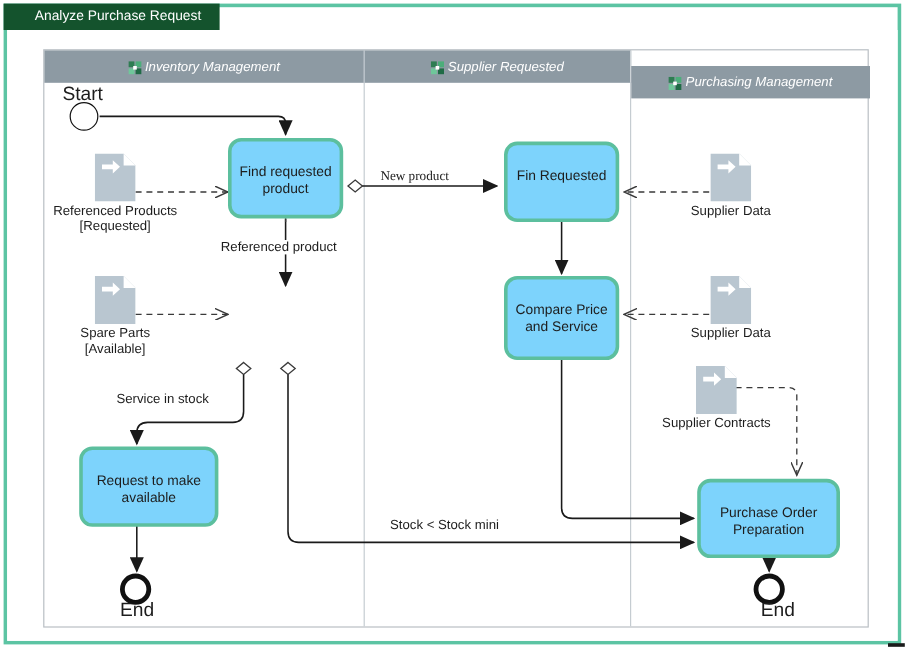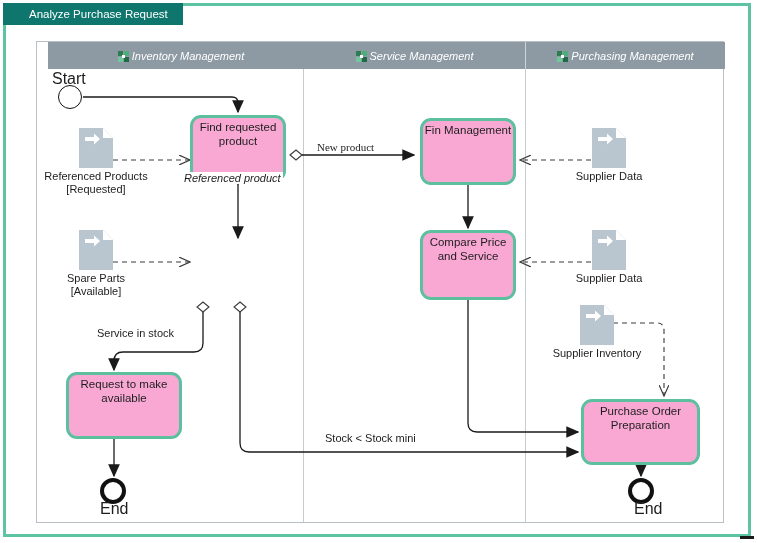--- a/index.html
+++ b/index.html
@@ -21,21 +21,21 @@
     left: 3px; top: 3px;
     width: 748px; height: 534px;
     border: 3px solid #5cc4a3;
     box-sizing: border-box;
     background: #ffffff;
   }
   .title-tab {
     position: absolute;
     left: 3px; top: 3px;
     width: 180px; height: 22px;
-    background: #0f766e;
+    background: #14532d;
     color: #ffffff;
     font-size: 11.5px;
     line-height: 22px;
     padding-left: 26px;
     box-sizing: border-box;
     white-space: nowrap;
     z-index: 6;
   }
   .canvas-white {
     position: absolute;
@@ -91,27 +91,27 @@
     margin-right: 3px;
     position: relative;
     top: 1px;
     flex: 0 0 auto;
   }
   
   .task {
     position: absolute;
     border: 3px solid #5cbf9e;
     border-radius: 11px;
-    background: #f9a8d4;
+    background: #7dd3fc;
     box-sizing: border-box;
     z-index: 5;
     display: flex;
     align-items: flex-start;
     justify-content: flex-start;
-    padding-top: 2px;
+    padding-top: 19px;
     text-align: center;
     font-size: 11.5px;
     color: #1d1d1d;
     line-height: 14px;
   }
   .task span { display: block; width: 100%; }
   
   .ev {
     position: absolute;
     border-radius: 50%;
@@ -168,21 +168,21 @@
   <div class="frame-outer"></div>
 
   <div class="title-tab">
     <span>Analyze Purchase Request</span>
   </div>
 
   <div class="canvas-white"></div>
 
   <div class="pool">
 
-    <div class="lane-head" style="left:0; width:267px;margin-left:11px;">
+    <div class="lane-head" style="left:0; width:267px;">
       <span class="puz">
         <svg width="11" height="11" viewBox="0 0 11 11">
           <rect x="0" y="0" width="5" height="5" fill="#2e7d52"></rect>
           <rect x="6" y="0" width="5" height="5" fill="#4cae7a"></rect>
           <rect x="0" y="6" width="5" height="5" fill="#6fc79a"></rect>
           <rect x="6" y="6" width="5" height="5" fill="#1f6b45"></rect>
           <rect x="4" y="4" width="3" height="3" fill="#ffffff"></rect>
         </svg>
       </span>
       <span>Inventory Management</span>
@@ -191,24 +191,24 @@
     <div class="lane-head" style="left:267px; width:222px;">
       <span class="puz">
         <svg width="11" height="11" viewBox="0 0 11 11">
           <rect x="0" y="0" width="5" height="5" fill="#2e7d52"></rect>
           <rect x="6" y="0" width="5" height="5" fill="#4cae7a"></rect>
           <rect x="0" y="6" width="5" height="5" fill="#6fc79a"></rect>
           <rect x="6" y="6" width="5" height="5" fill="#1f6b45"></rect>
           <rect x="4" y="4" width="3" height="3" fill="#ffffff"></rect>
         </svg>
       </span>
-      <span>Service Management</span>
-    </div>
-
-    <div class="lane-head last" style="left:489px; width:199px;">
+      <span>Supplier Requested</span>
+    </div>
+
+    <div class="lane-head last" style="left:489px; width:199px;margin-top:13px;">
       <span class="puz">
         <svg width="11" height="11" viewBox="0 0 11 11">
           <rect x="0" y="0" width="5" height="5" fill="#2e7d52"></rect>
           <rect x="6" y="0" width="5" height="5" fill="#4cae7a"></rect>
           <rect x="0" y="6" width="5" height="5" fill="#6fc79a"></rect>
           <rect x="6" y="6" width="5" height="5" fill="#1f6b45"></rect>
           <rect x="4" y="4" width="3" height="3" fill="#ffffff"></rect>
         </svg>
       </span>
       <span>Purchasing Management</span>
@@ -272,21 +272,21 @@
   <div class="task" style="left:190px; top:115px; width:96px; height:67px;">
     <span>Find requested<br>product</span>
   </div>
 
 
   <div class="task" style="left:66px; top:372px; width:116px; height:67px;">
     <span>Request to make<br>available</span>
   </div>
 
   <div class="task" style="left:420px; top:118px; width:96px; height:67px;">
-    <span>Fin Management</span>
+    <span>Fin Requested</span>
   </div>
 
   <div class="task" style="left:581px; top:399px; width:119px; height:66px;">
     <span>Purchase Order<br>Preparation</span>
   </div>
 
   <div class="task" style="left:420px; top:230px; width:96px; height:70px;">
     <span>Compare Price<br>and Service</span>
   </div>
 
@@ -335,25 +335,25 @@
   </div>
 
   <div class="dataobj" style="left:580px; top:305px;">
     <div class="doc">
       <svg width="34" height="40" viewBox="0 0 34 40">
         <path d="M0,0 L24,0 L34,10 L34,40 L0,40 Z" fill="#b9c6d0"></path>
         <path d="M24,0 L34,10 L24,10 Z" fill="#ffffff"></path>
         <path d="M6,9 L15,9 L15,5.5 L21,11 L15,16.5 L15,13 L6,13 Z" fill="#ffffff"></path>
       </svg>
     </div>
-    <div class="cap">Supplier Inventory</div>
+    <div class="cap">Supplier Contracts</div>
   </div>
 
   <div class="flowlabel" style="left:315px; top:141px;font-family:Liberation Serif, serif;">New product</div>
 
-  <div class="flowlabel" style="left:182px; top:172px;font-style:italic;">Referenced product</div>
+  <div class="flowlabel" style="left:182px; top:200px;">Referenced product</div>
 
   <div class="flowlabel" style="left:95px; top:327px;">Service in stock</div>
 
   <div class="flowlabel" style="left:323px; top:432px;">Stock &lt; Stock mini</div>
 
   <div class="scroll-nub"></div>
 </div>
 
 </body></html>

